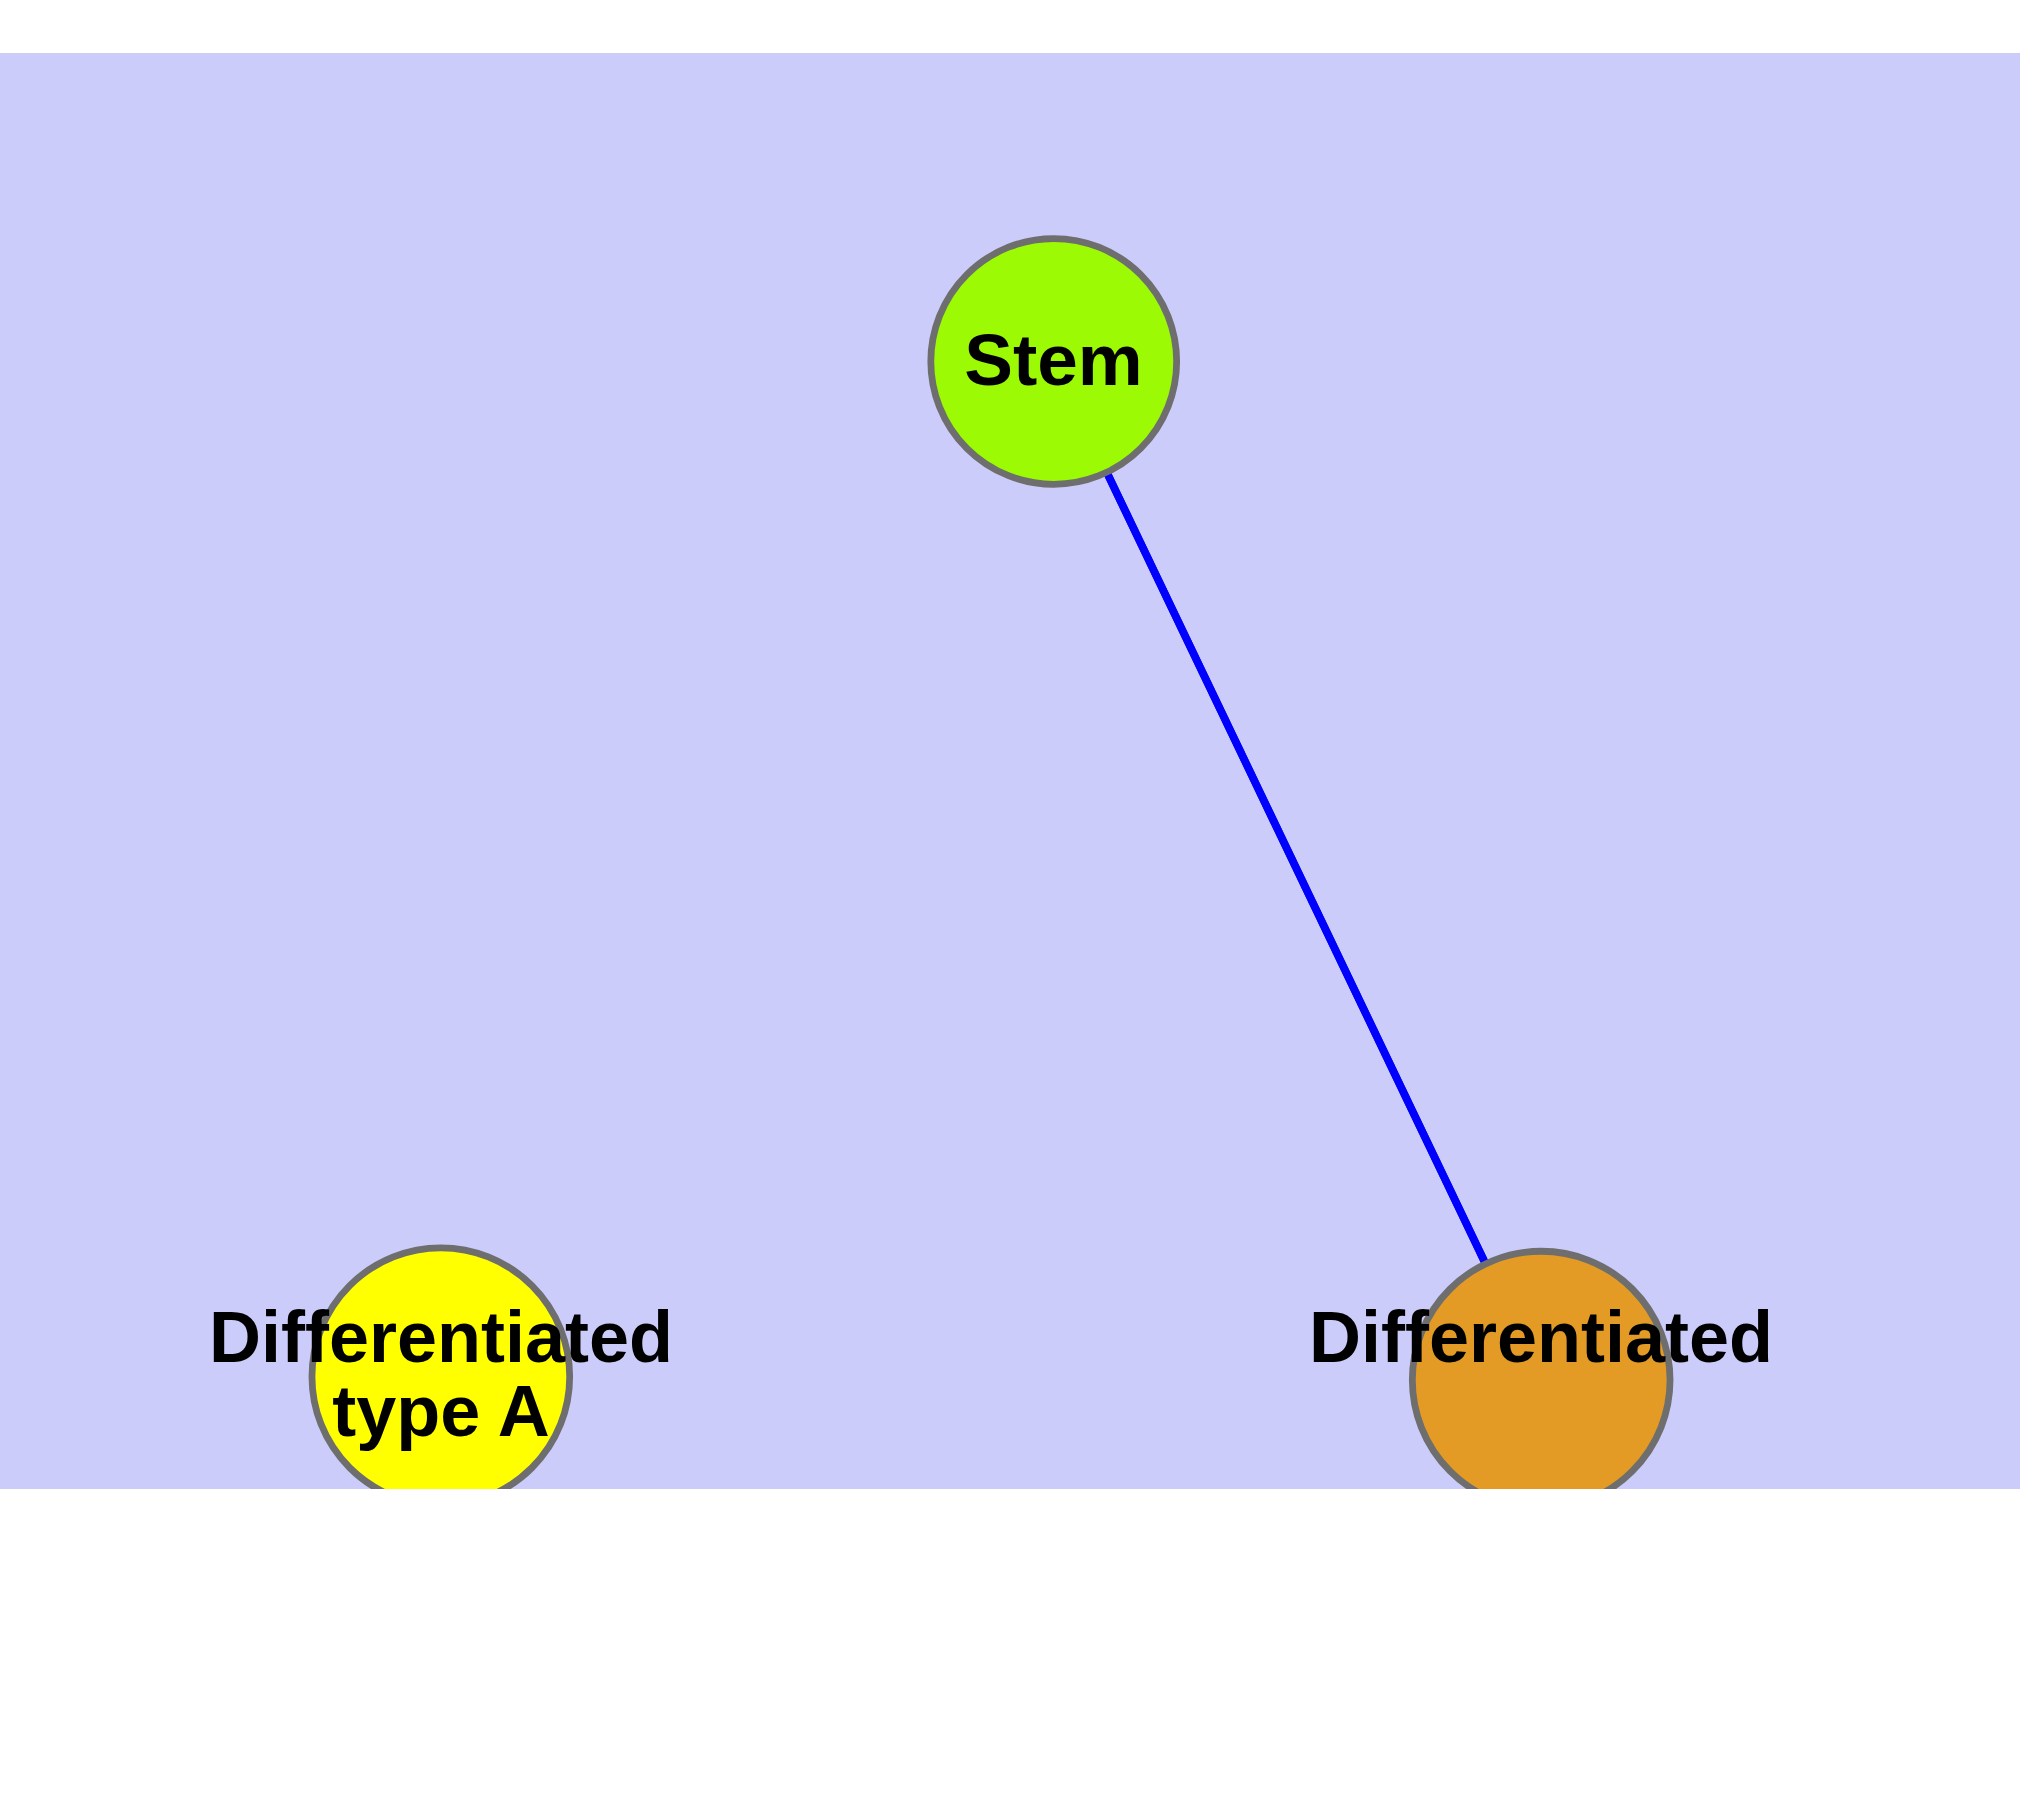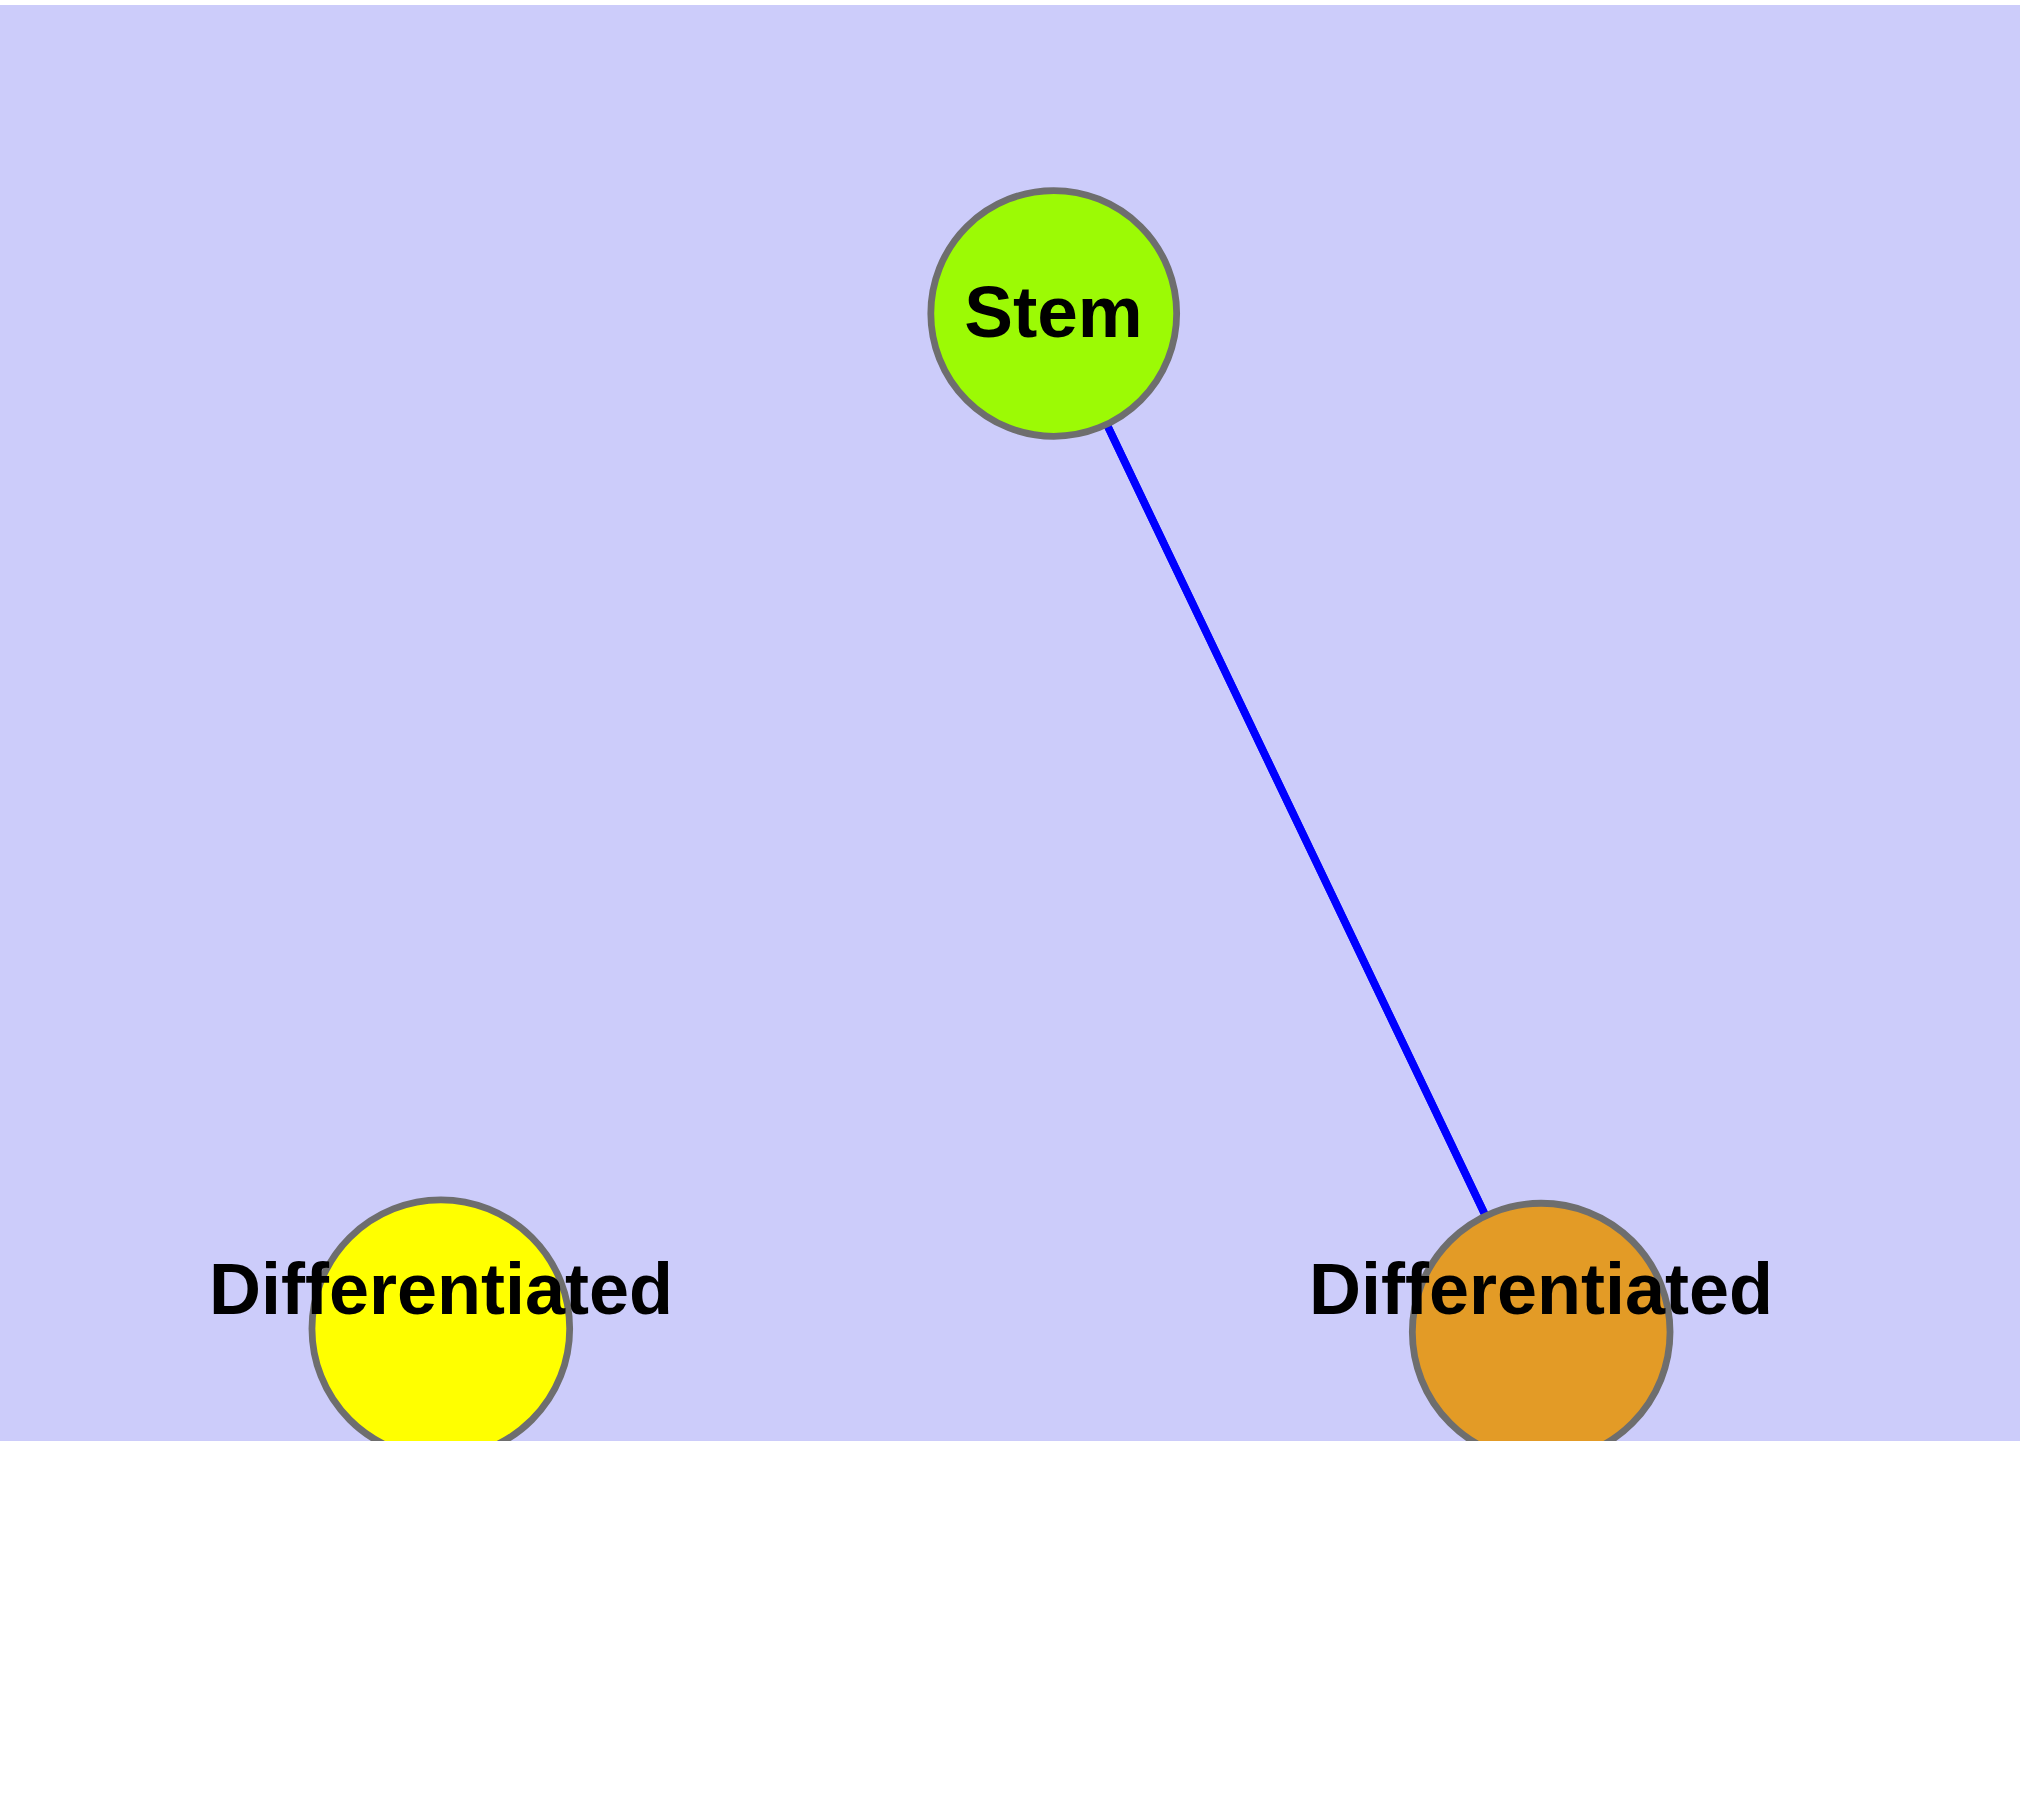--- a/index.html
+++ b/index.html
@@ -10,20 +10,21 @@
   }
   body {
     font-family: "Liberation Sans", sans-serif;
   }
   #canvas {
     position: relative;
     width: 2021px;
     height: 1441px;
     background: #ffffff;
     overflow: hidden;
+    margin-top: 48px;
   }
   #plot-area {
     position: absolute;
     left: 0;
     top: 5.1px;
     width: 2021px;
     height: 1794px;
     background: #ccccfa;
   }
   #graph-svg {
@@ -86,19 +87,19 @@
 
       <g>
         <circle class="node-circle" cx="1243" cy="364" r="145" fill="#9cfa05" stroke="#6e6e6e" stroke-width="8"></circle>
         <circle class="node-circle" cx="520" cy="1562" r="152" fill="#ffff00" stroke="#6e6e6e" stroke-width="8"></circle>
         <circle class="node-circle" cx="1818" cy="1566" r="152" fill="#e39b26" stroke="#6e6e6e" stroke-width="8"></circle>
       </g>
     </svg>
 
     <div class="node-label" id="label-stem"><span>Stem</span></div>
 
-    <div class="node-label" id="label-diff-a"><span>Differentiated</span><br></div>
+    <div class="node-label" id="label-diff-a"><span>Differentiated</span><br><span>type A</span></div>
 
     <div class="node-label" id="label-diff-b"><span>Differentiated</span><br></div>
 
   </div>
 </div>
 
 
 </body></html>

